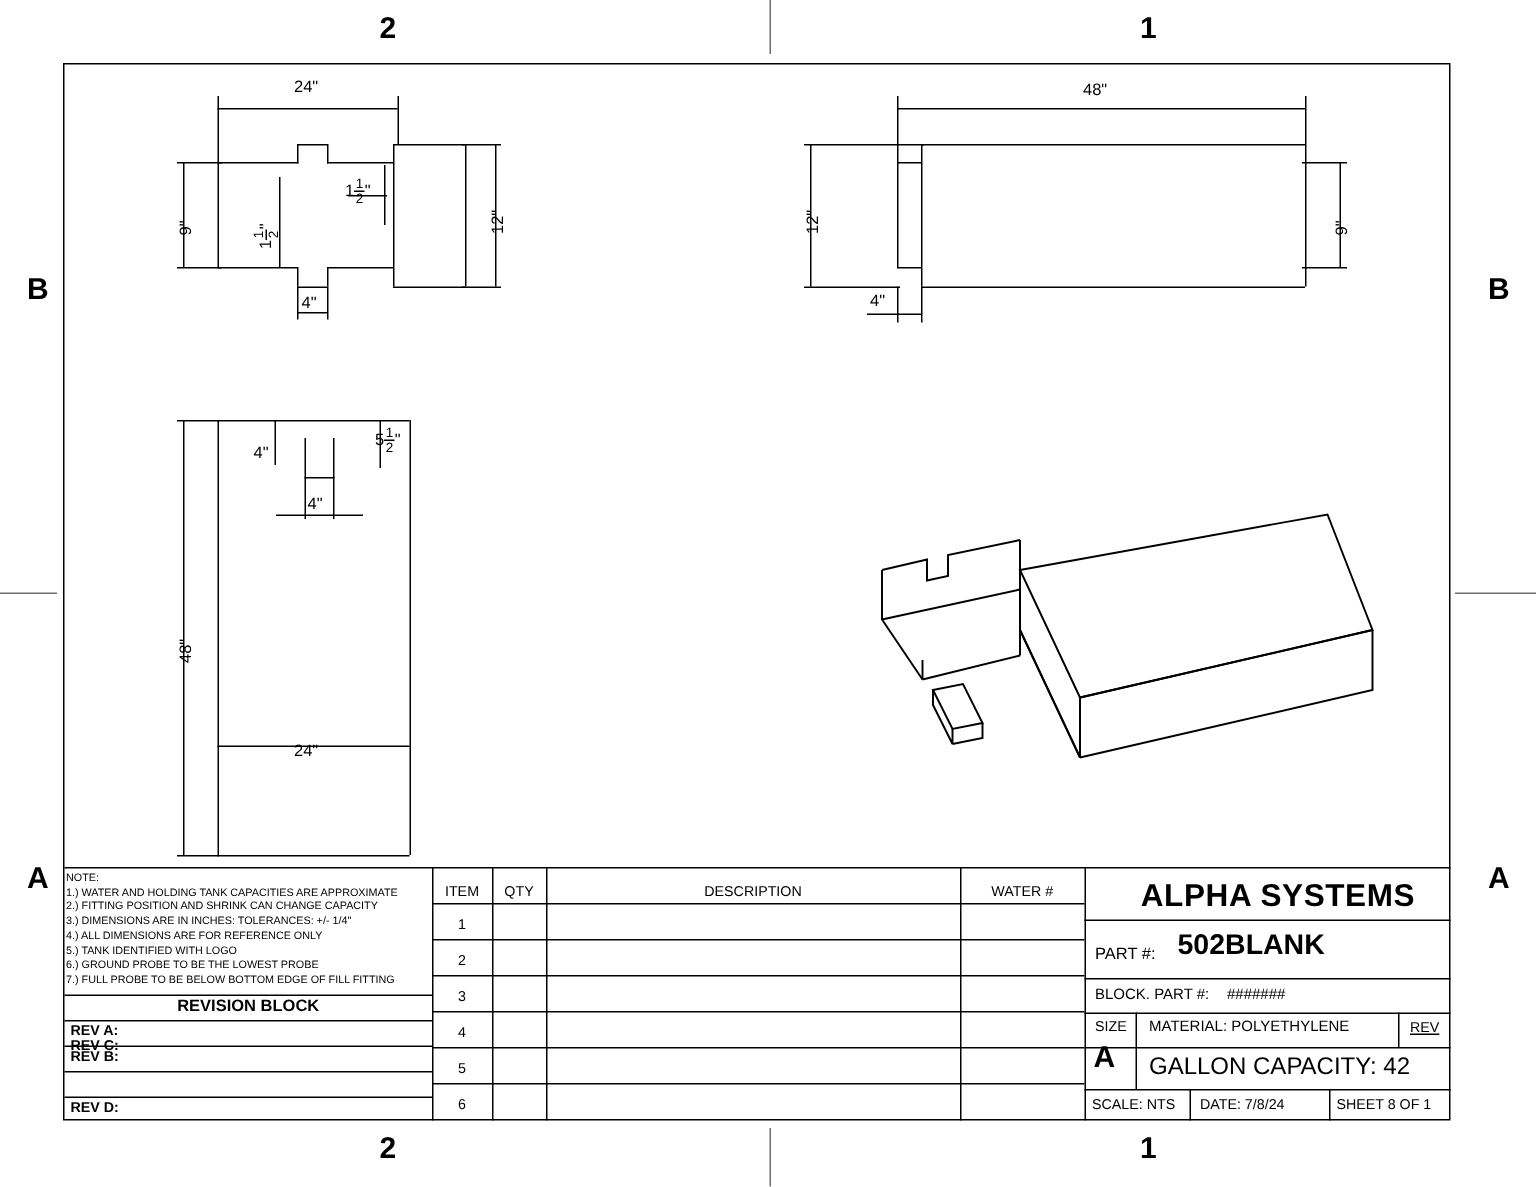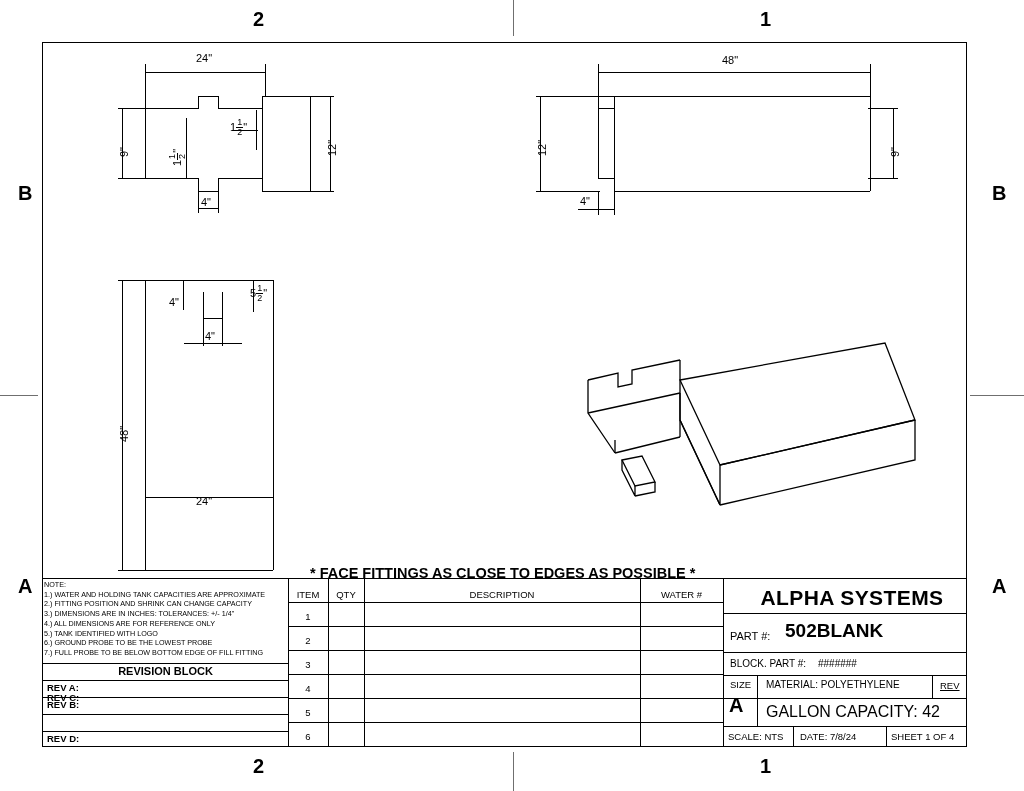--- a/index.html
+++ b/index.html
@@ -289,21 +289,20 @@
         <path d="M 120 68 L 120 112"></path>
         <path d="M 55 128 L 55 115"></path>
 
         <path d="M 62 135 L 82 131 L 95 157 L 75 161 Z"></path>
         <path d="M 62 135 L 62 145 L 75 171 L 75 161"></path>
         <path d="M 75 171 L 95 167 L 95 157"></path>
       </g>
     </svg>
   </div>
 
-  <div class="face-note" style="left:310px; top:565px;">* FACE FITTINGS AS CLOSE TO EDGES AS POSSIBLE *</div>
 
   <div class="note-box">
     <div class="hdr">NOTE:</div>
     <div>1.) WATER AND HOLDING TANK CAPACITIES ARE APPROXIMATE</div>
     <div>2.) FITTING POSITION AND SHRINK CAN CHANGE CAPACITY</div>
     <div>3.) DIMENSIONS ARE IN INCHES: TOLERANCES: +/-  1/4"</div>
     <div>4.) ALL DIMENSIONS ARE FOR REFERENCE ONLY</div>
     <div>5.) TANK IDENTIFIED WITH LOGO</div>
     <div>6.) GROUND PROBE TO BE THE LOWEST PROBE</div>
     <div>7.) FULL PROBE TO BE BELOW BOTTOM EDGE OF FILL FITTING</div>
@@ -363,15 +362,15 @@
   <div class="part-val" style="left:785px; top:620px;">502BLANK</div>
   <div class="cust-lbl" style="left:730px; top:658px;">BLOCK. PART #:</div>
   <div class="cust-lbl" style="left:818px; top:658px;">#######</div>
   <div class="size-lbl" style="left:730px; top:679px;">SIZE</div>
   <div class="size-val" style="left:729px; top:694px;">A</div>
   <div class="mat-lbl" style="left:766px; top:679px;">MATERIAL: POLYETHYLENE</div>
   <div class="rev-lbl" style="left:940px; top:680px;text-decoration:underline;">REV</div>
   <div class="gal-lbl" style="left:766px; top:703px;">GALLON CAPACITY: 42</div>
   <div class="foot-lbl" style="left:728px; top:731px;">SCALE: NTS</div>
   <div class="foot-lbl" style="left:800px; top:731px;">DATE: 7/8/24</div>
-  <div class="foot-lbl" style="left:891px; top:731px;">SHEET 1 OF 4</div>
+  <div class="foot-lbl" style="left:891px; top:731px;">SHEET 8 OF 1</div>
 
 </div>
 
 </body></html>

